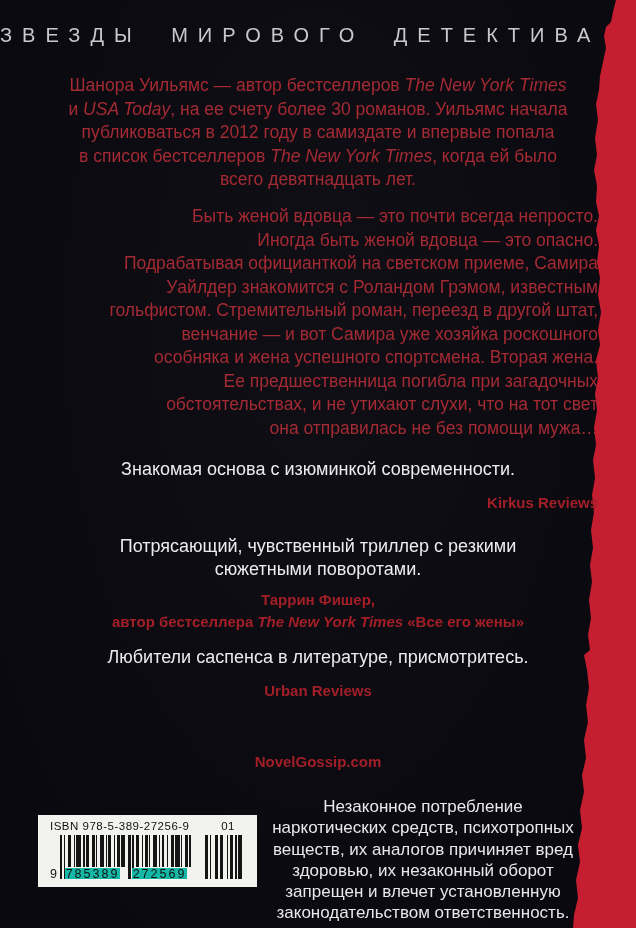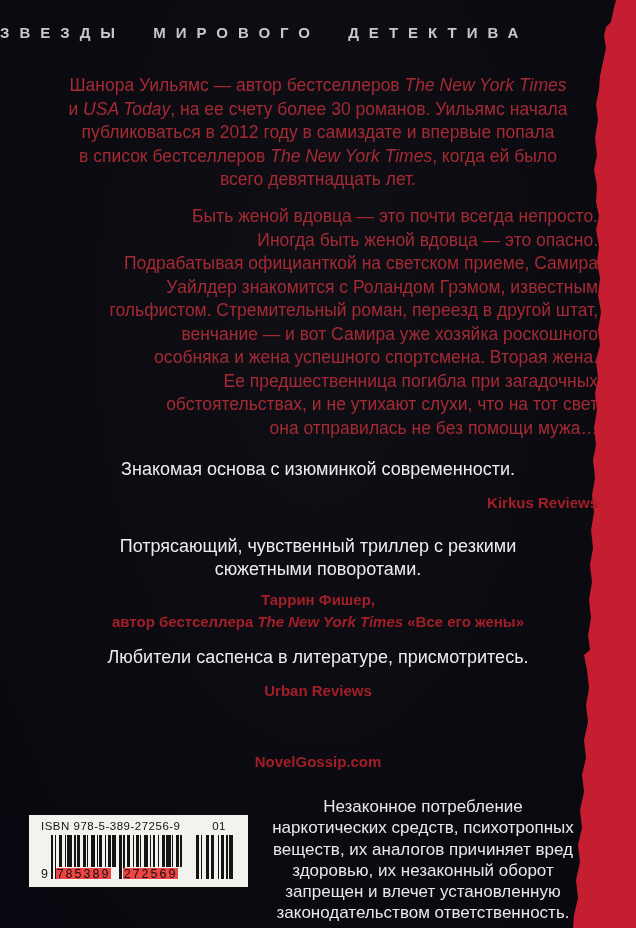--- a/index.html
+++ b/index.html
@@ -9,21 +9,22 @@
     height: 928px;
     overflow: hidden;
     background: radial-gradient(ellipse at 50% 35%, #100f16 0%, #0b0a10 65%, #090810 100%);
     font-family: "Liberation Sans", "DejaVu Sans", sans-serif;
   }
   
   .torn-stripe { position: absolute; left: 556px; top: 0; width: 80px; height: 928px; }
   
   .series-header {
     position: absolute; top: 24px; left: 0; width: 600px;
-    color: #c9c9cc; font-size: 15px; font-weight: bold;
+    text-align: center;
+    color: #c9c9cc; font-size: 20px; font-weight: normal;
     letter-spacing: 10px; word-spacing: 14px; white-space: nowrap;
   }
   
   .red-par {
     position: absolute; left: 38px; width: 560px;
     text-align: center; color: #a42a33;
     font-size: 17.5px; line-height: 23.5px;
   }
   .bio-par { top: 74px; }
   .synopsis-par { top: 205px; text-align: right; }
@@ -38,39 +39,39 @@
     position: absolute; left: 38px; width: 560px;
     text-align: center; color: #a31f28;
     font-size: 15px; font-weight: bold; line-height: 22px;
   }
   .q1 { top: 458px; } .s1 { top: 492px; text-align: right; }
   .q2 { top: 535px; } .s2 { top: 589px; }
   .q3 { top: 646px; } .s3 { top: 680px; }
   .q4 { top: 716px; } .s4 { top: 751px; }
   
   .barcode-box {
-    position: absolute; left: 29px; top: 815px;
+    position: absolute; left: 38px; top: 815px;
     width: 219px; height: 72px;
     background: #f2f2ef; box-sizing: border-box;
     padding: 5px 10px 0 12px; color: #111;
   }
   .bc-row1 {
     display: flex; justify-content: space-between;
     font-size: 11.5px; line-height: 13px; letter-spacing: 0.5px;
     padding-right: 12px;
   }
   .bc-row2 { display: flex; align-items: flex-start; margin-top: 2px; }
   .ean-first { align-self: flex-end; font-size: 12.5px; transform: translateY(2px); width: 10px; }
   .bars-main { position: relative; width: 136px; height: 44px; display: flex; align-items: flex-start; overflow: hidden; }
   .bars-addon { margin-left: 14px; height: 44px; display: flex; align-items: flex-start; overflow: hidden; width: 44px; }
   .bar { height: 32px; background: #141414; flex: 0 0 auto; }
   .bar.tall { height: 44px; }
   .digit-group {
     position: absolute; bottom: -2px; font-size: 12.5px;
-    background: #ef4444; padding: 0 1px; letter-spacing: 2px; line-height: 13px;
+    background: #14b8a6; padding: 0 1px; letter-spacing: 2px; line-height: 13px;
   }
   .dg-left { left: 5px; } .dg-right { left: 72px; }
   
   .legal {
     position: absolute; left: 256px; top: 796px; width: 334px;
     text-align: center; color: #e8e8ea;
     font-size: 17px; line-height: 21.3px;
   }
 </style>
 </head>

